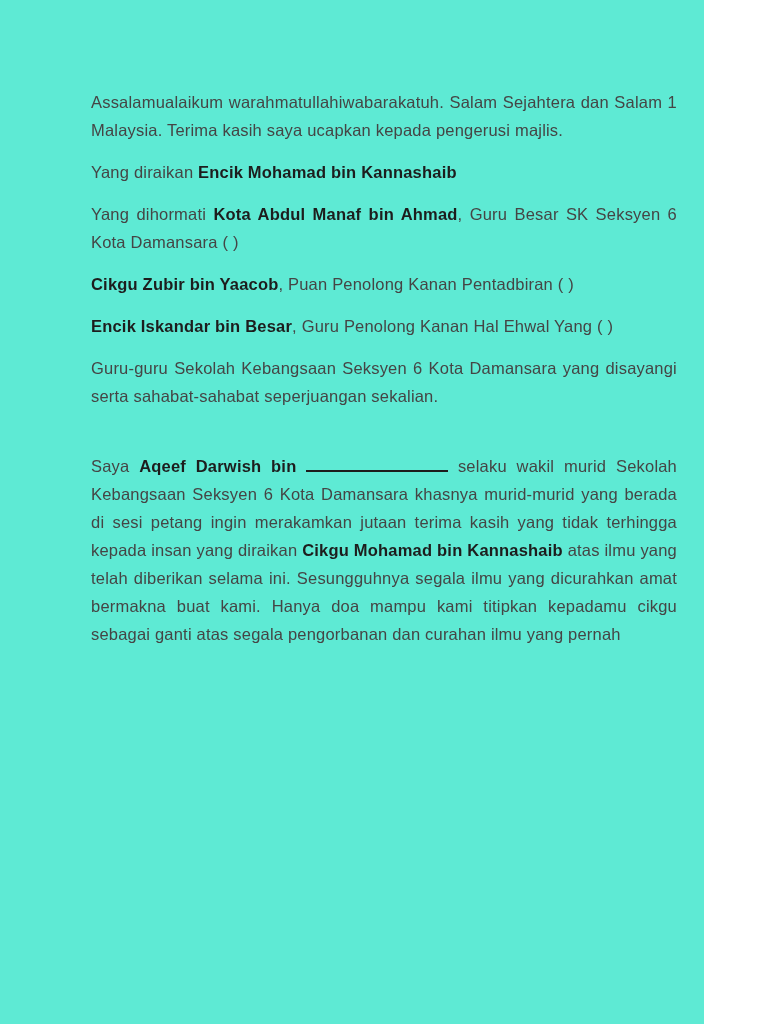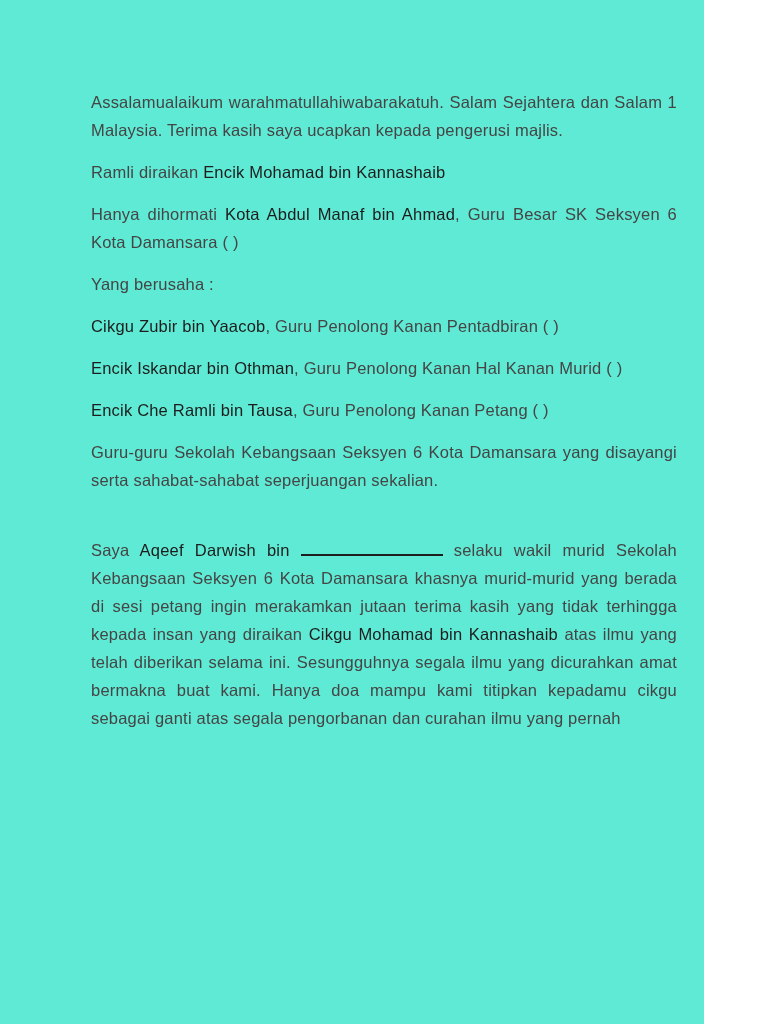--- a/index.html
+++ b/index.html
@@ -29,39 +29,37 @@
     margin: 0 0 14px 0;
   }
   .para.justify {
     text-align: justify;
     text-justify: inter-word;
   }
   .para.gap-before {
     margin-top: 42px;
   }
   .run-bold {
-    font-weight: normal;
+    font-weight: bold;
     color: #1d1d1d;
   }
   .blank-line {
     display: inline-block;
     width: 142px;
     height: 0.95em;
     border-bottom: 2px solid #1d1d1d;
     vertical-align: baseline;
   }
 </style>
 </head>
 <body>
 
 <div class="page">
   <div class="content">
       <p class="para justify"><span class="run-regular">Assalamualaikum warahmatullahiwabarakatuh. Salam Sejahtera dan Salam 1 Malaysia. Terima kasih saya ucapkan kepada pengerusi majlis.</span></p>
-      <p class="para"><span class="run-regular">Ramli diraikan </span><span class="run-bold">Encik Mohamad bin Kannashaib</span></p>
-      <p class="para justify"><span class="run-regular">Hanya dihormati </span><span class="run-bold">Kota Abdul Manaf bin Ahmad</span><span class="run-regular">, Guru Besar SK Seksyen 6 Kota Damansara (   )</span></p>
-      <p class="para"><span class="run-regular">Yang berusaha :</span></p>
-      <p class="para"><span class="run-bold">Cikgu Zubir bin Yaacob</span><span class="run-regular">, Guru Penolong Kanan Pentadbiran (   )</span></p>
-      <p class="para"><span class="run-bold">Encik Iskandar bin Othman</span><span class="run-regular">, Guru Penolong Kanan Hal Kanan Murid (   )</span></p>
-      <p class="para"><span class="run-bold">Encik Che Ramli bin Tausa</span><span class="run-regular">, Guru Penolong Kanan Petang (   )</span></p>
+      <p class="para"><span class="run-regular">Yang diraikan </span><span class="run-bold">Encik Mohamad bin Kannashaib</span></p>
+      <p class="para justify"><span class="run-regular">Yang dihormati </span><span class="run-bold">Kota Abdul Manaf bin Ahmad</span><span class="run-regular">, Guru Besar SK Seksyen 6 Kota Damansara (   )</span></p>
+      <p class="para"><span class="run-bold">Cikgu Zubir bin Yaacob</span><span class="run-regular">, Puan Penolong Kanan Pentadbiran (   )</span></p>
+      <p class="para"><span class="run-bold">Encik Iskandar bin Besar</span><span class="run-regular">, Guru Penolong Kanan Hal Ehwal Yang (   )</span></p>
       <p class="para justify"><span class="run-regular">Guru-guru Sekolah Kebangsaan Seksyen 6 Kota Damansara yang disayangi serta sahabat-sahabat seperjuangan sekalian.</span></p>
       <p class="para justify gap-before"><span class="run-regular">Saya </span><span class="run-bold">Aqeef Darwish bin </span><span class="blank-line" style="width: 142px;"></span><span class="run-regular"> selaku wakil murid Sekolah Kebangsaan Seksyen 6 Kota Damansara khasnya murid-murid yang berada di sesi petang ingin merakamkan jutaan terima kasih yang tidak terhingga kepada insan yang diraikan </span><span class="run-bold">Cikgu Mohamad bin Kannashaib</span><span class="run-regular"> atas ilmu yang telah diberikan selama ini. Sesungguhnya segala ilmu yang dicurahkan amat bermakna buat kami. Hanya doa mampu kami titipkan kepadamu cikgu sebagai ganti atas segala pengorbanan dan curahan ilmu yang pernah</span></p>
     </div>
 </div>
 
 </body></html>

